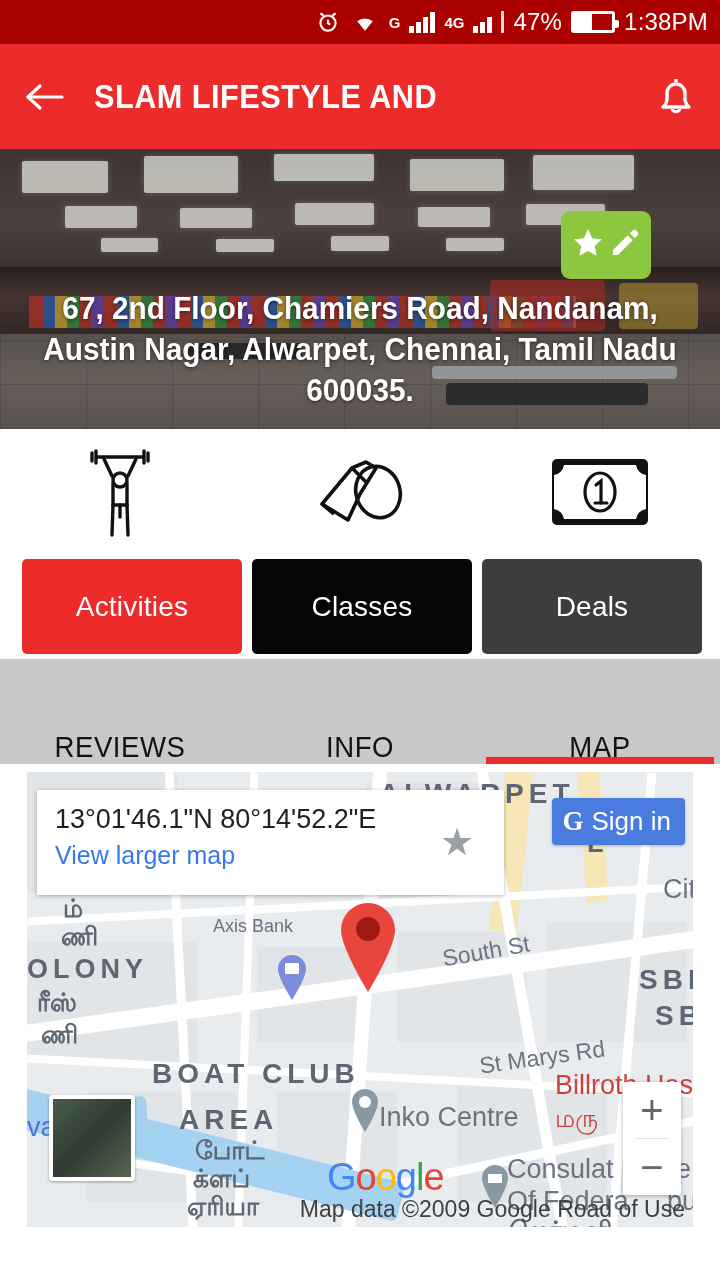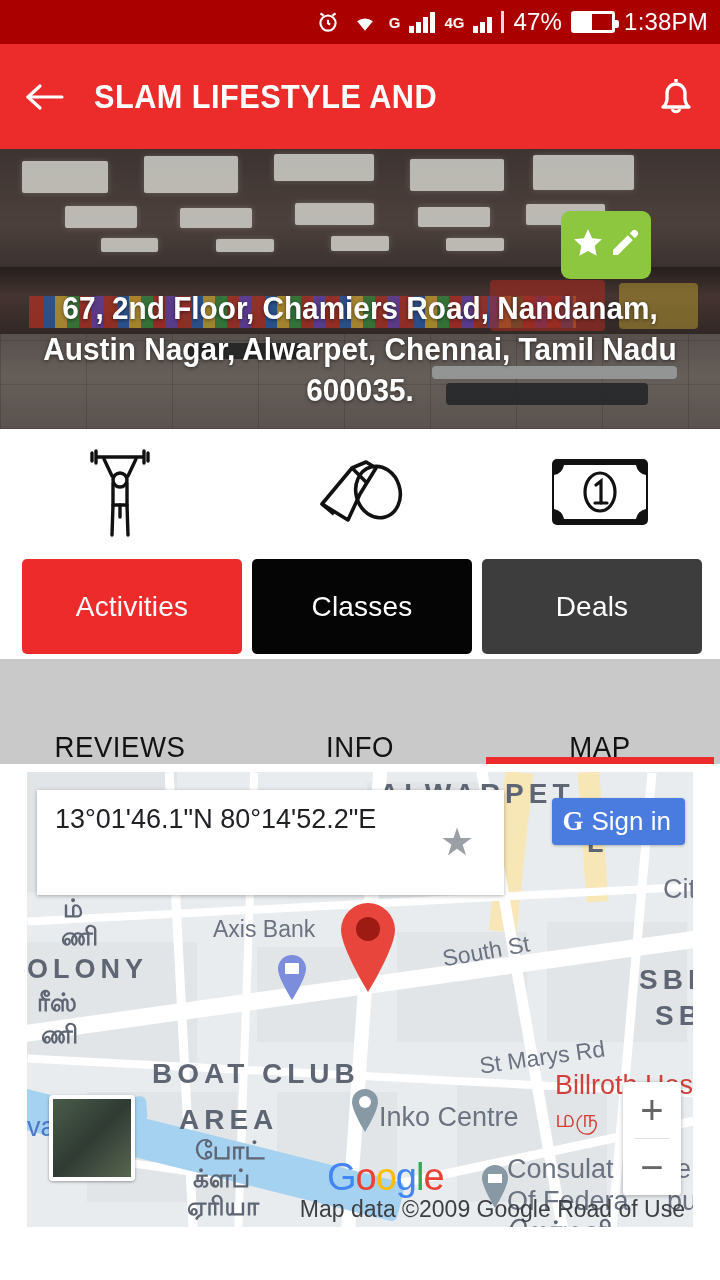--- a/index.html
+++ b/index.html
@@ -389,21 +389,21 @@
 
       <div class="maplabel sp" style="left:352px;top:6px;font-size:28px">ALWARPET</div>
       <div class="maplabel" style="left:560px;top:56px;font-size:27px;letter-spacing:3px">L</div>
       <div class="maplabel" style="left:38px;top:52px;font-size:28px;letter-spacing:3px">A</div>
       <div class="maplabel" style="left:38px;top:86px;font-size:28px">N</div>
       <div class="maplabel tamil" style="left:36px;top:122px;font-size:25px">ம்</div>
       <div class="maplabel tamil" style="left:34px;top:150px;font-size:25px">ணி</div>
       <div class="maplabel sp" style="left:0px;top:182px;font-size:27px">OLONY</div>
       <div class="maplabel tamil" style="left:10px;top:216px;font-size:25px">ரீஸ்</div>
       <div class="maplabel tamil" style="left:14px;top:248px;font-size:25px">ணி</div>
-      <div class="maplabel thin" style="left:186px;top:144px;font-size:23px">Axis Bank</div>
+      <div class="maplabel thin" style="left:186px;top:144px;font-size:18px">Axis Bank</div>
       <div class="maplabel thin" style="left:415px;top:166px;font-size:23px;transform:rotate(-10deg)">South St</div>
       <div class="maplabel thin" style="left:452px;top:272px;font-size:23px;transform:rotate(-8deg)">St Marys Rd</div>
       <div class="maplabel sp" style="left:612px;top:192px;font-size:28px">SBI</div>
       <div class="maplabel sp" style="left:628px;top:228px;font-size:28px">SBI</div>
       <div class="maplabel red" style="left:528px;top:298px;font-size:27px">Billroth Hos</div>
       <div class="maplabel sp" style="left:125px;top:286px;font-size:28px">BOAT CLUB</div>
       <div class="maplabel sp" style="left:152px;top:332px;font-size:28px">AREA</div>
       <div class="maplabel tamil" style="left:168px;top:364px;font-size:25px">போட்</div>
       <div class="maplabel tamil" style="left:166px;top:392px;font-size:25px">க்ளப்</div>
       <div class="maplabel tamil" style="left:160px;top:420px;font-size:25px">ஏரியா</div>
@@ -441,20 +441,21 @@
 
       <div style="position:absolute;left:452px;top:392px">
         <svg width="32" height="44" viewBox="0 0 32 44" fill="#8899a6">
           <path d="M16 44 C16 44 3 23 3 14 A13 13 0 0 1 29 14 C29 23 16 44 16 44 Z"></path>
           <rect x="9" y="10" width="14" height="9" fill="#fff"></rect>
         </svg>
       </div>
 
       <div class="infowin">
         <div class="coord">13°01'46.1"N 80°14'52.2"E</div>
+        <div class="viewlarger">View larger map</div>
         <div class="star-grey">★</div>
       </div>
 
       <div class="signin">
         <span class="g-glyph">G</span>
         <span>Sign in</span>
       </div>
 
       <div class="zoomctl">
         <div class="zbtn">+</div>

